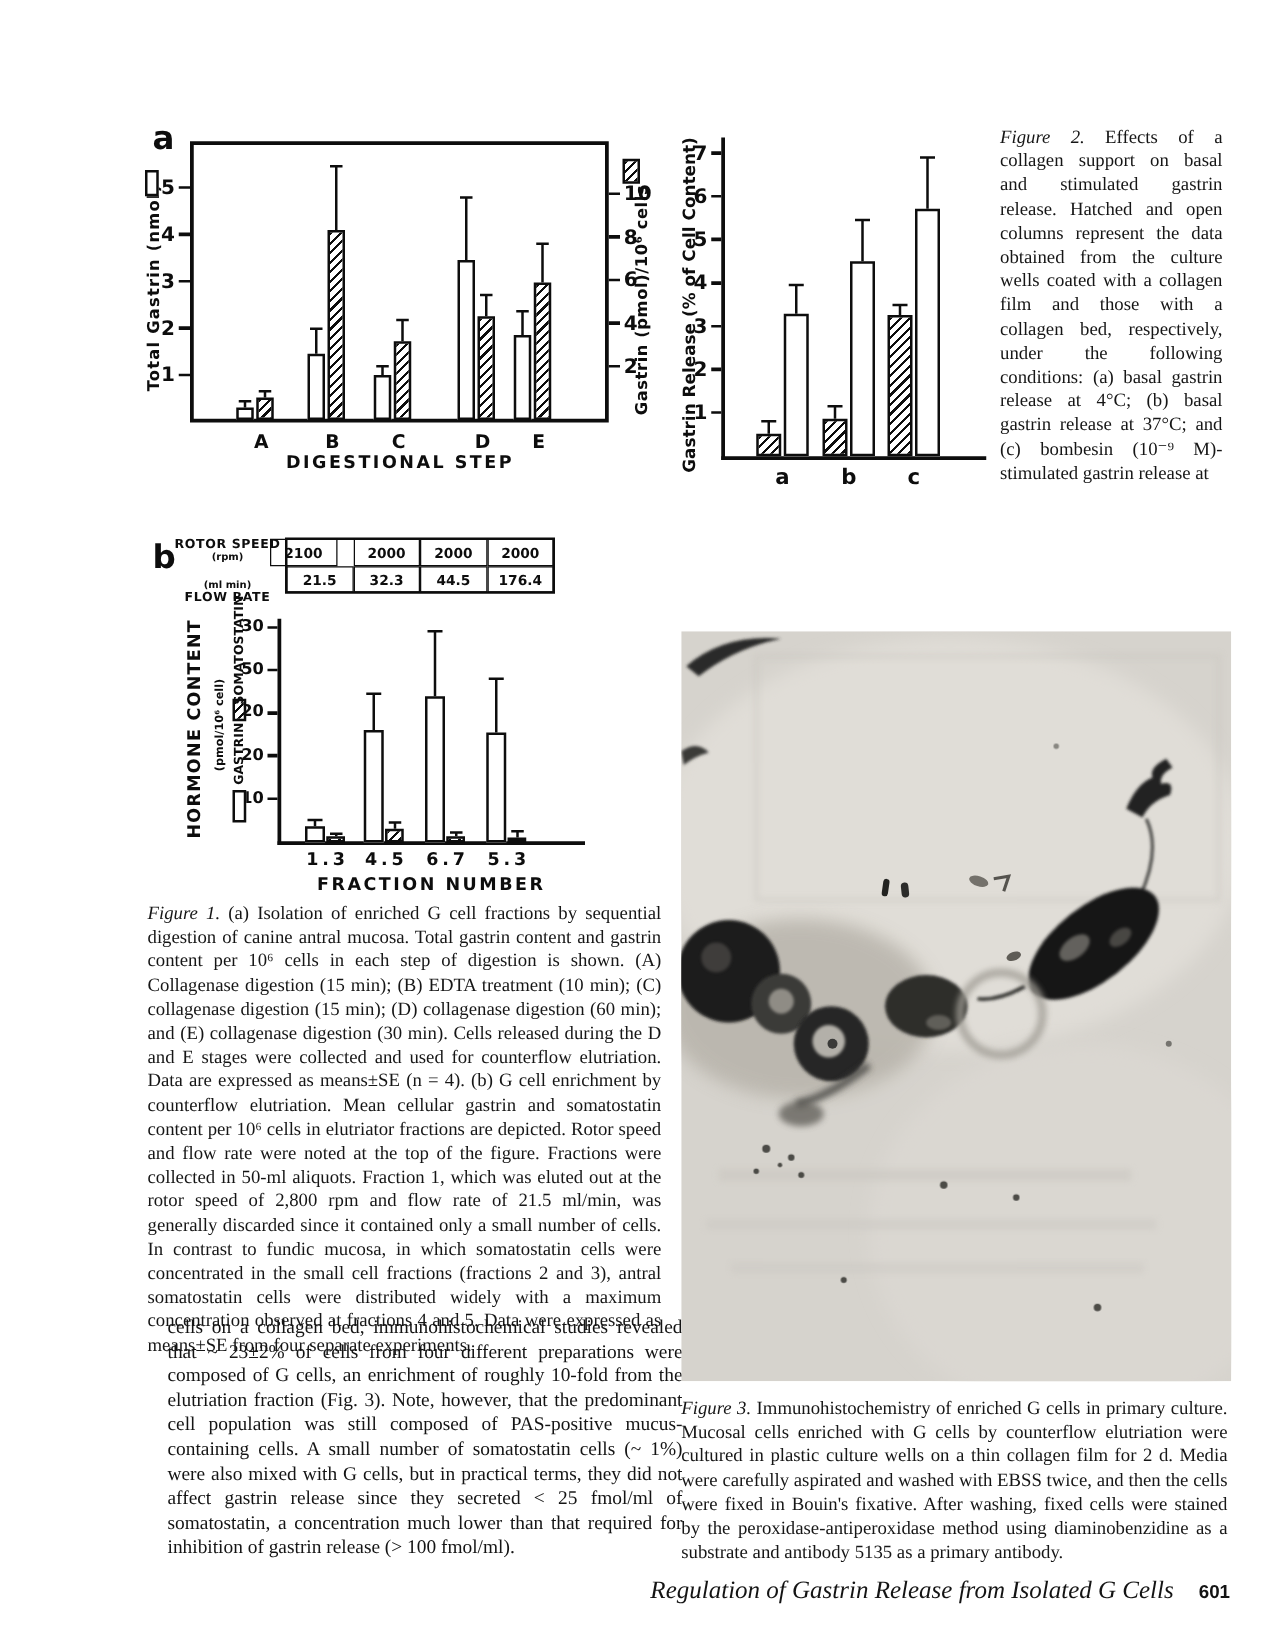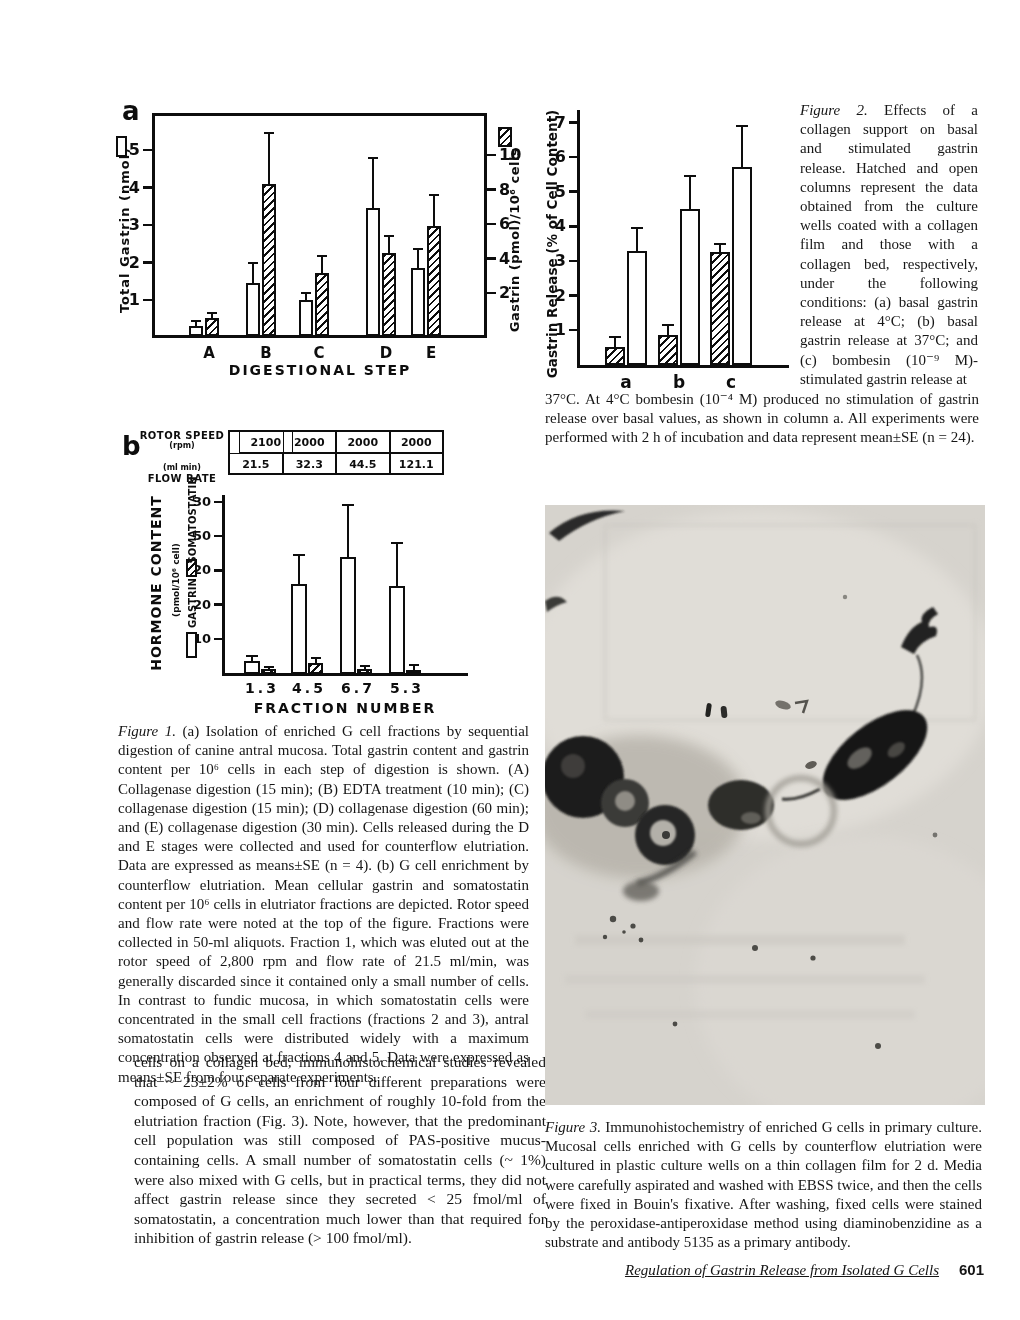--- a/index.html
+++ b/index.html
@@ -5,21 +5,21 @@
   html,body{margin:0;padding:0;background:#ffffff;}
   .page{position:relative;width:1020px;height:1320px;background:#fff;
         font-family:"Liberation Serif","DejaVu Serif",serif;color:#141414;overflow:hidden;}
   .page *{box-sizing:border-box;}
 
   
   .caption{position:absolute;font-size:15px;line-height:19.2px;text-align:justify;color:#161616;}
   .caption i{font-style:italic;}
   .bodytext{position:absolute;font-size:15.5px;line-height:19.6px;text-align:justify;color:#141414;margin-left:16px;}
   .footer{position:absolute;white-space:nowrap;}
-  .footer .ftitle{font-style:italic;font-size:15px;text-decoration:underline;}
+  .footer .ftitle{font-style:italic;font-size:20px;}
   .footer .fpage{font-weight:bold;font-size:15px;font-family:"Liberation Sans",sans-serif;margin-left:20px;}
 
   
   .chart{position:absolute;font-family:"DejaVu Sans","Liberation Sans",sans-serif;color:#0d0d0d;}
   .panel-label{position:absolute;font-family:"DejaVu Sans",sans-serif;font-size:26px;font-weight:600;}
   .plot-frame{position:absolute;border:3px solid #0d0d0d;}
   .axis{position:absolute;background:#0d0d0d;}
   .bar{position:absolute;border:2px solid #0d0d0d;background:#fff;}
   .bar.hatched{background:repeating-linear-gradient(135deg,#0d0d0d 0px,#0d0d0d 1.8px,#ffffff 1.8px,#ffffff 5.4px);}
   .errline{position:absolute;width:2px;background:#0d0d0d;}
@@ -140,35 +140,34 @@
       <div class="tick" style="left: 26px; top: 23.2px; width: 8px; height: 2.6px;"></div>
       <div class="tl" style="left: 2px; top: 14.5px; width: 21px; text-align: right; font-size: 16px;">7</div>
       <div class="tl" style="left: 71px; top: 274px; width: 24px; text-align: center; font-size: 17px; font-weight: 600;">a</div>
       <div class="tl" style="left: 124px; top: 274px; width: 24px; text-align: center; font-size: 17px; font-weight: 600;">b</div>
       <div class="tl" style="left: 176px; top: 274px; width: 24px; text-align: center; font-size: 17px; font-weight: 600;">c</div>
       <div class="vtext" style="left: 9px; top: 146px; font-size: 13.5px;">Gastrin Release (% of Cell Content)</div>
     </div>
 
   <div class="caption" style="left:800px;top:101px;width:178px;"><i>Figure 2.</i><span> Effects of a collagen support on basal and stimulated gastrin release. Hatched and open columns represent the data obtained from the culture wells coated with a collagen film and those with a collagen bed, respectively, under the following conditions: (a) basal gastrin release at 4°C; (b) basal gastrin release at 37°C; and (c) bombesin (10⁻⁹ M)-stimulated gastrin release at</span></div>
 
-  <div class="caption" style="left:545px;top:390px;width:434px;"><span>37°C. At 4°C bombesin (10⁻⁴ M) produced no stimulation of gastrin release over basal values, as shown in column a. All experiments were performed with 2 h of incubation and data represent mean±SE (n = 24).</span></div>
 
   <div class="chart" style="left:110px;top:425px;width:400px;height:300px;">
       <div class="panel-label" style="left: 12px; top: 6px;">b</div>
       <div class="tframe" style="left: 118px; top: 5px; width: 216px; height: 45px;"></div>
-      <div class="tcell" style="left: 129px; top: 6px; width: 53.5px; height: 21.5px; line-height: 21.5px;">2100</div>
+      <div class="tcell" style="left: 106px; top: 6px; width: 53.5px; height: 21.5px; line-height: 21.5px;">2100</div>
       <div class="tcell" style="left: 172.5px; top: 6px; width: 53.5px; height: 21.5px; line-height: 21.5px;">2000</div>
       <div class="tcell" style="left: 226px; top: 6px; width: 53.5px; height: 21.5px; line-height: 21.5px;">2000</div>
       <div class="tcell" style="left: 279.5px; top: 6px; width: 53.5px; height: 21.5px; line-height: 21.5px;">2000</div>
       <div class="rowlab" style="left: 28px; top: 5px; width: 88px; font-size: 10px; letter-spacing: 0.5px;">ROTOR SPEED</div>
       <div class="rowlab" style="left: 28px; top: 16px; width: 88px; font-size: 8px;">(rpm)</div>
       <div class="tcell" style="left: 119px; top: 27.5px; width: 53.5px; height: 21.5px; line-height: 21.5px;">21.5</div>
       <div class="tcell" style="left: 172.5px; top: 27.5px; width: 53.5px; height: 21.5px; line-height: 21.5px;">32.3</div>
       <div class="tcell" style="left: 226px; top: 27.5px; width: 53.5px; height: 21.5px; line-height: 21.5px;">44.5</div>
-      <div class="tcell" style="left: 279.5px; top: 27.5px; width: 53.5px; height: 21.5px; line-height: 21.5px;">121.1</div>
+      <div class="tcell" style="left: 279.5px; top: 27.5px; width: 53.5px; height: 21.5px; line-height: 21.5px;">176.4</div>
       <div class="rowlab" style="left: 28px; top: 27px; width: 88px; font-size: 10px; letter-spacing: 0.5px; margin-top: 21px;">FLOW RATE</div>
       <div class="rowlab" style="left: 28px; top: 38px; width: 88px; font-size: 8px;">(ml min)</div>
       <div class="axis" style="left: 112px; top: 70px; width: 3px; height: 181px;"></div>
       <div class="axis" style="left: 112px; top: 248px; width: 246px; height: 3px;"></div>
       <div class="bar" style="left: 134px; top: 236.03px; width: 16px; height: 12.97px;"></div>
       <div class="errline" style="left: 141px; top: 230.9px; height: 5.13px;"></div>
       <div class="errcap" style="left: 136px; top: 229.9px; width: 12px;"></div>
       <div class="bar" style="left: 181px; top: 159.08px; width: 16px; height: 89.92px;"></div>
       <div class="errline" style="left: 188px; top: 130.01px; height: 29.07px;"></div>
       <div class="errcap" style="left: 183px; top: 129.01px; width: 12px;"></div>

